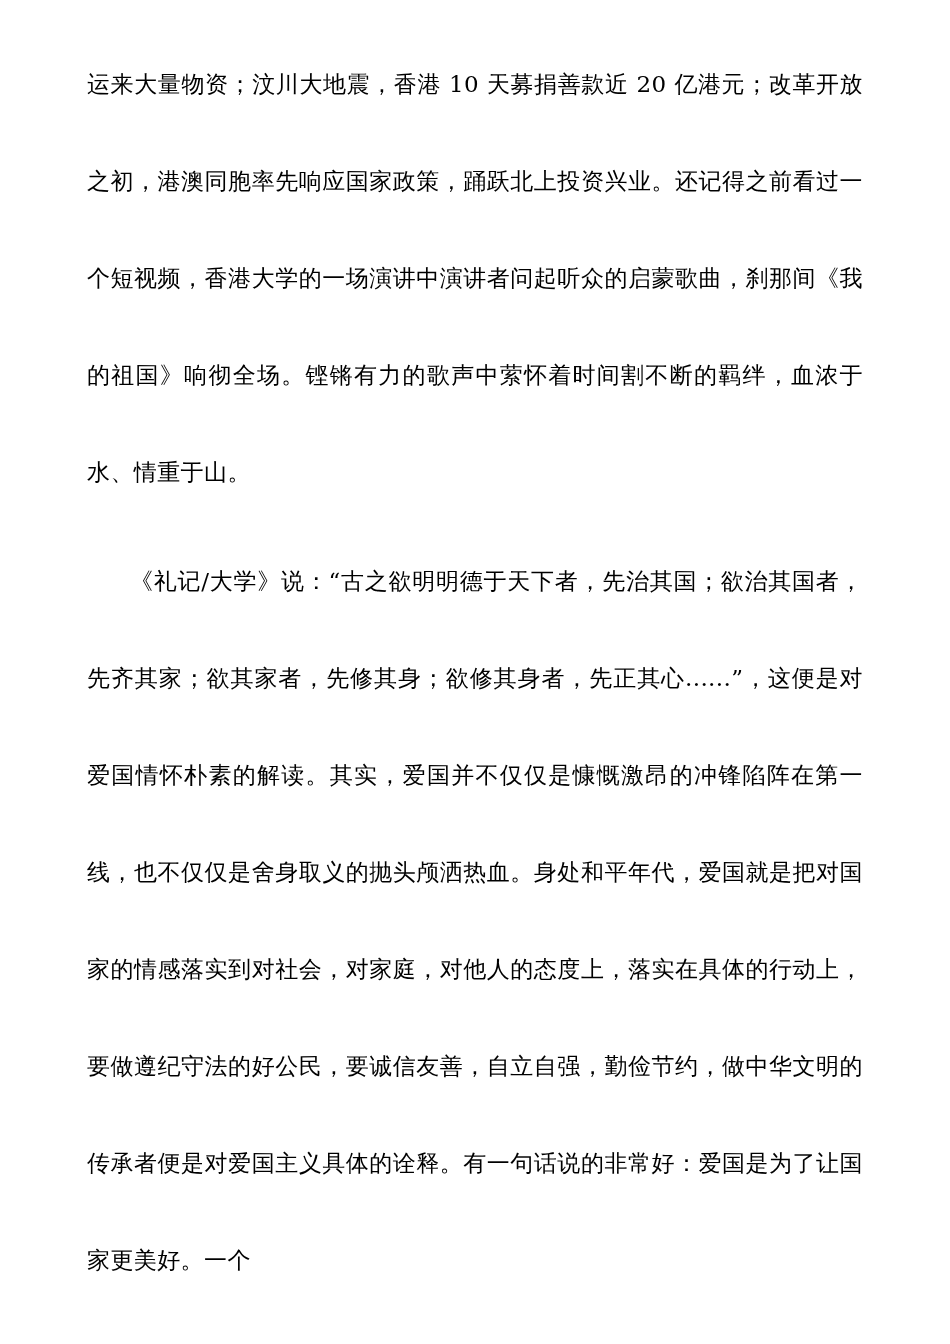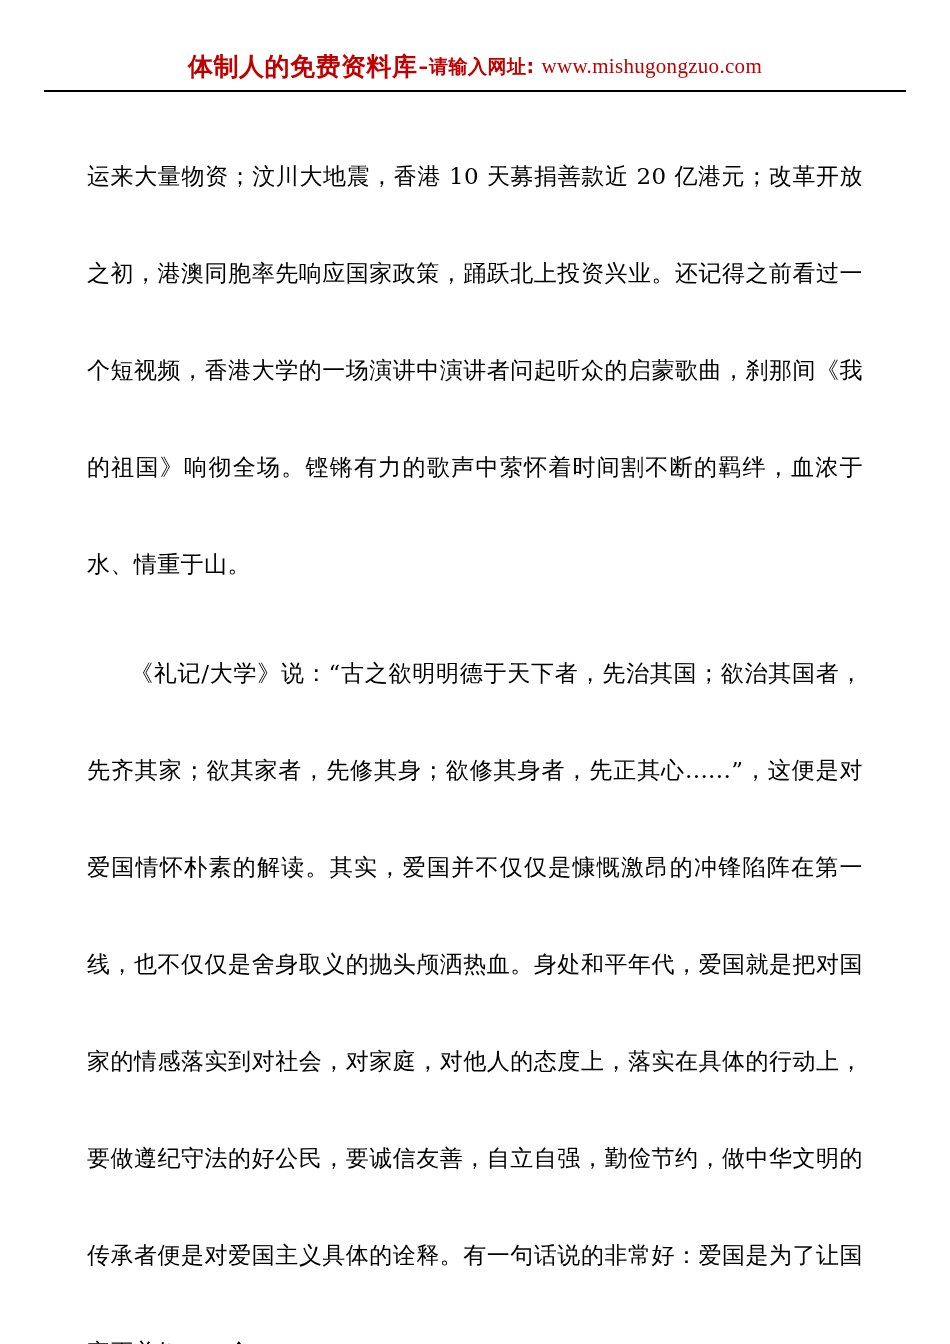--- a/index.html
+++ b/index.html
@@ -103,25 +103,19 @@
 
   .para.indent {
     text-indent: 43px;
   }
 </style>
 </head>
 <body>
 
 <div class="page">
 
-  <div class="header">
-    <div class="header-line">
-      <span class="brand">体制人的免费资料库</span><span class="brand-sep">–</span><span class="brand-cta">请输入网址:</span><span class="brand-url">www.mishugongzuo.com</span>
-    </div>
-    <div class="header-rule"></div>
-  </div>
 
   <div class="content">
     <p class="para">运来大量物资；汶川大地震，香港 10 天募捐善款近 20 亿港元；改革开放之初，港澳同胞率先响应国家政策，踊跃北上投资兴业。还记得之前看过一个短视频，香港大学的一场演讲中演讲者问起听众的启蒙歌曲，刹那间《我的祖国》响彻全场。铿锵有力的歌声中萦怀着时间割不断的羁绊，血浓于水、情重于山。</p>
     <p class="para indent">《礼记/大学》说：“古之欲明明德于天下者，先治其国；欲治其国者，先齐其家；欲其家者，先修其身；欲修其身者，先正其心......”，这便是对爱国情怀朴素的解读。其实，爱国并不仅仅是慷慨激昂的冲锋陷阵在第一线，也不仅仅是舍身取义的抛头颅洒热血。身处和平年代，爱国就是把对国家的情感落实到对社会，对家庭，对他人的态度上，落实在具体的行动上，要做遵纪守法的好公民，要诚信友善，自立自强，勤俭节约，做中华文明的传承者便是对爱国主义具体的诠释。有一句话说的非常好：爱国是为了让国家更美好。一个</p>
   </div>
 
 </div>
 
 </body></html>

